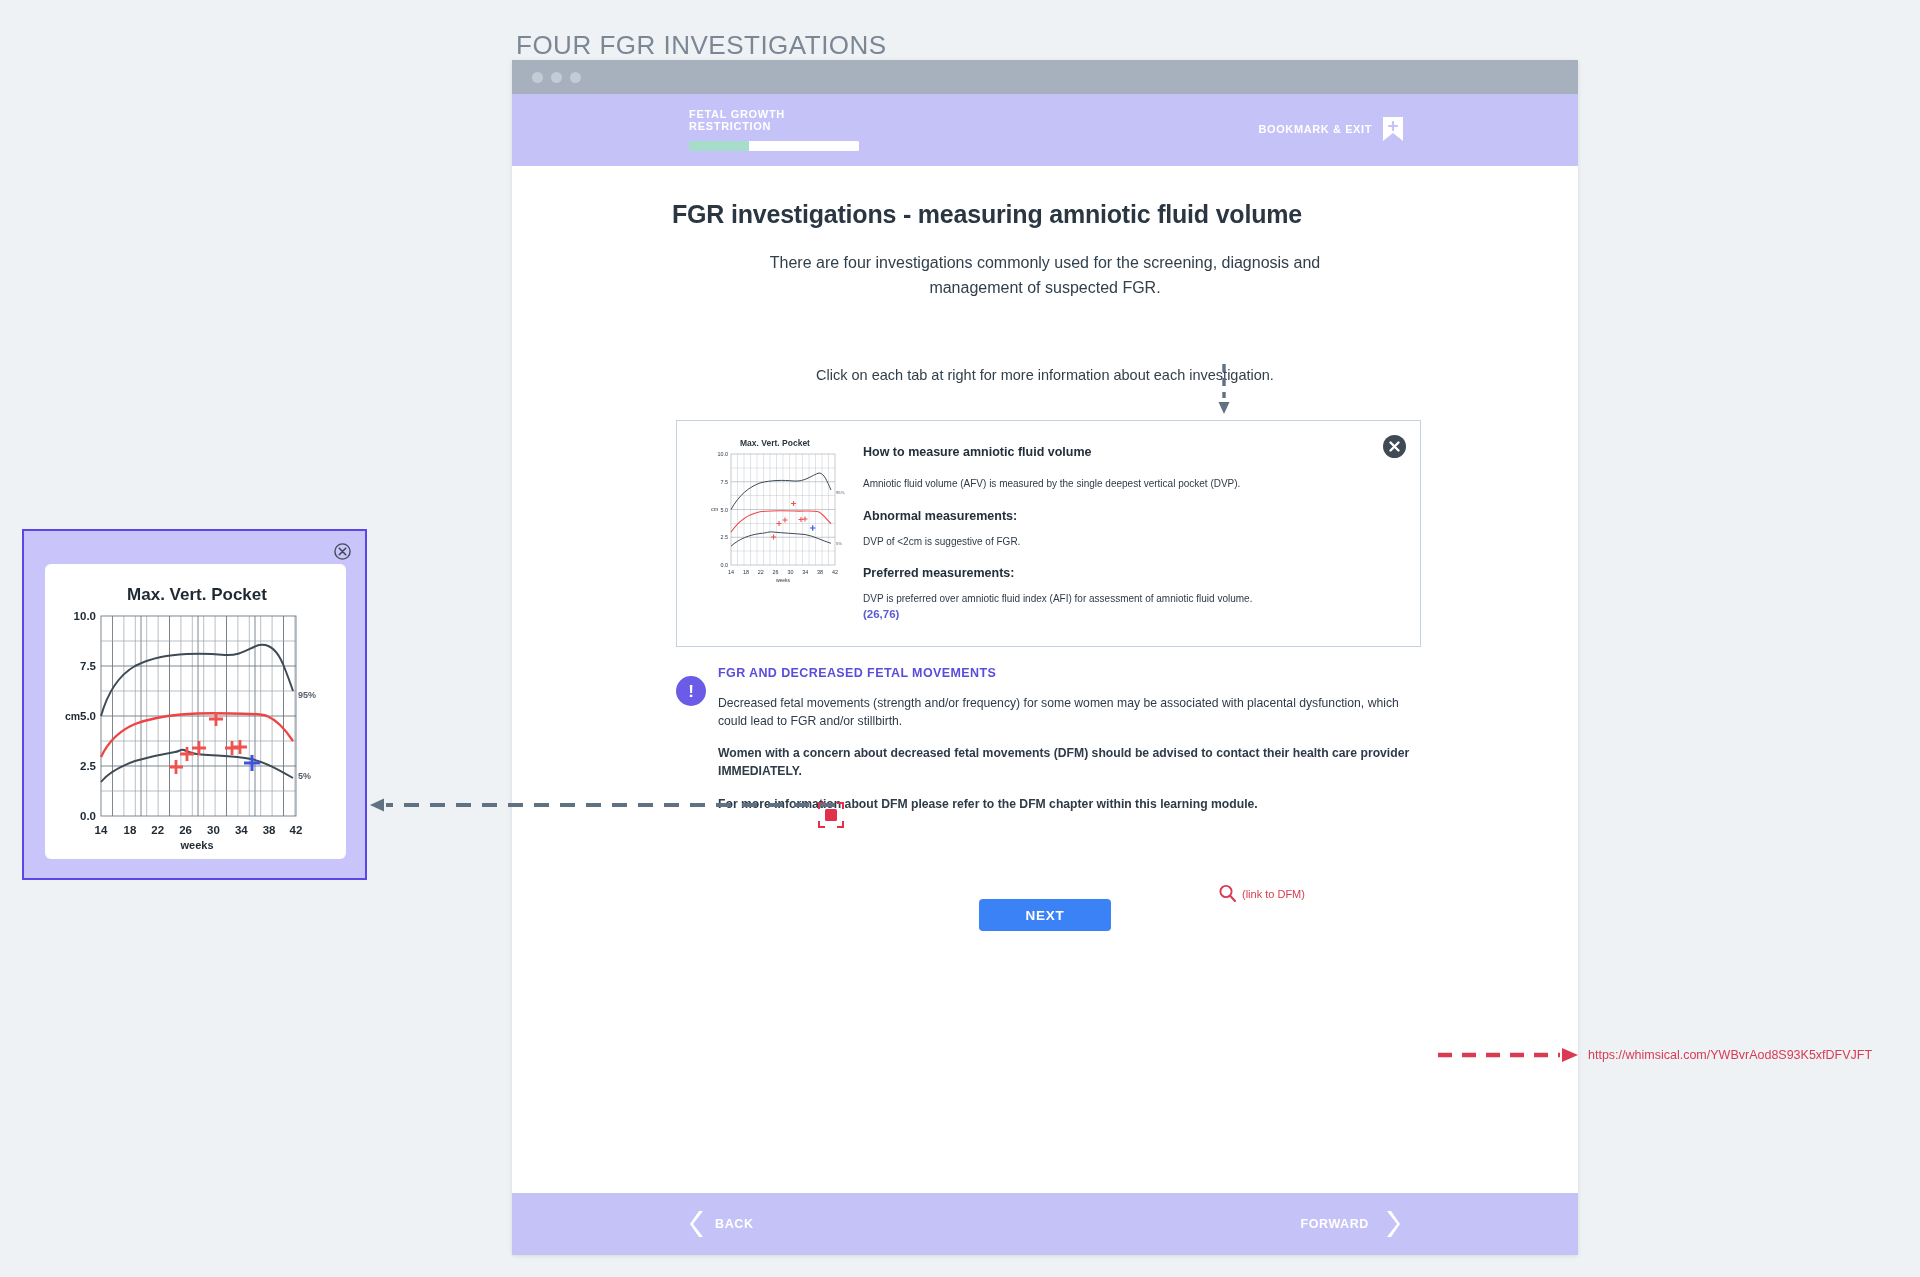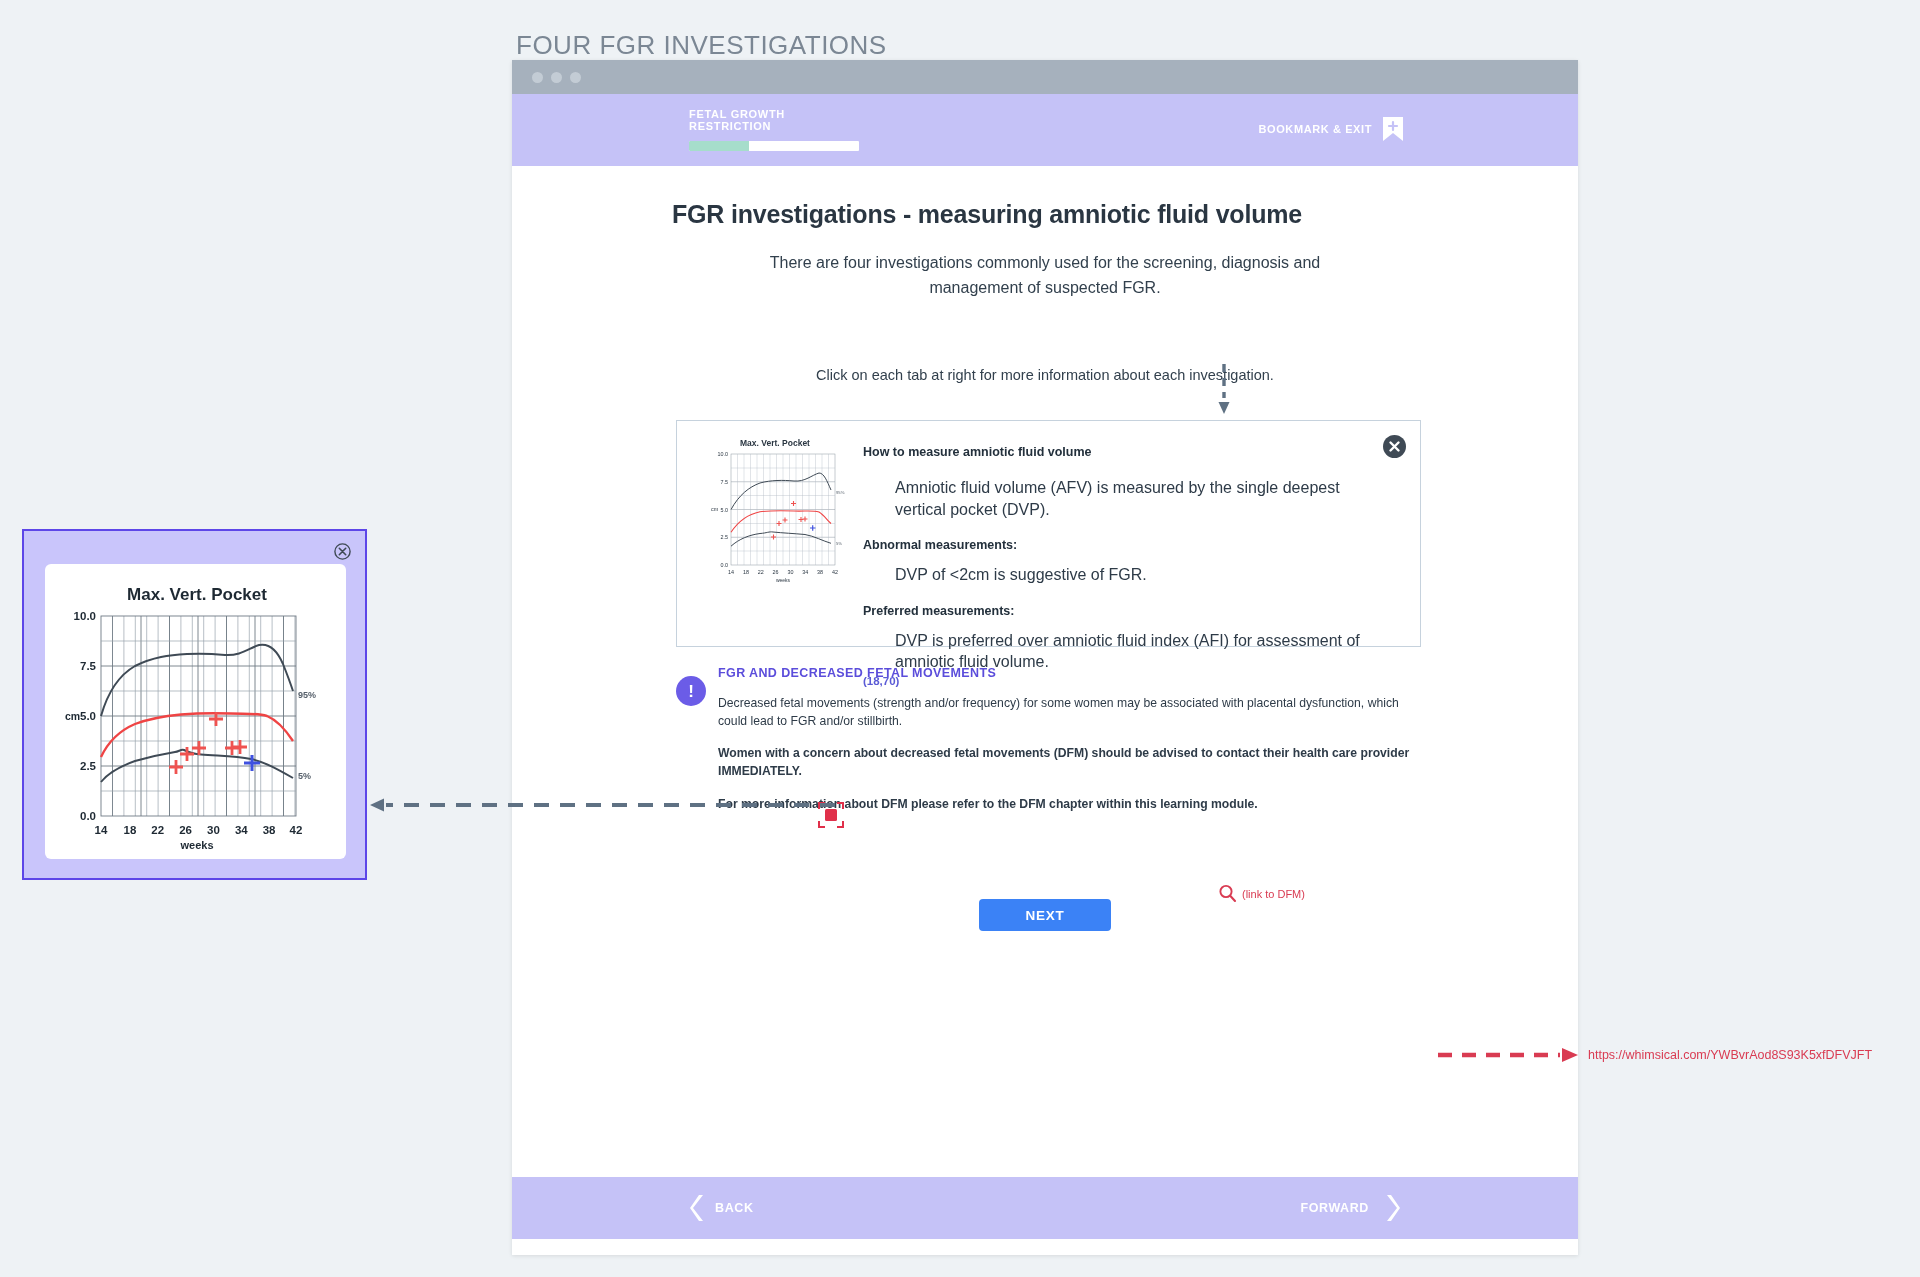--- a/index.html
+++ b/index.html
@@ -85,21 +85,21 @@
   .infopanel{
     position:absolute; left:164px; top:254px; width:745px; height:227px;
     background:#ffffff; border:1px solid #c6d2dd;
   }
   .ip-close{
     position:absolute; right:14px; top:14px; width:23px; height:23px; cursor:pointer;
   }
   .ip-chart{ position:absolute; left:22px; top:14px; width:153px; height:158px; }
   .ip-text{ position:absolute; left:186px; top:24px; right:56px; }
   .ip-h{ font-size:12.5px; font-weight:700; color:#23303c; }
-  .ip-p{ font-size:16px; color:#2e3b48; margin-top:12px; line-height:1.35;margin-left:32px; }
+  .ip-p{ font-size:10px; color:#2e3b48; margin-top:12px; line-height:1.35; }
   .ip-gap{ margin-top:18px; }
   .ip-ref{ color:#5b5bd6; font-weight:700; font-size:11.5px; margin-top:2px; }
 
   
   .focus-marker{
     position:absolute; left:818px; top:802px; width:26px; height:26px;
   }
 
   
   .connector{
@@ -132,21 +132,21 @@
   .nextbtn{
     position:absolute; left:50%; transform:translateX(-50%); top:733px;
     width:132px; height:32px; background:#3b82f6; border-radius:4px;
     color:#fff; font-size:13.5px; font-weight:700; letter-spacing:.8px;
     display:flex; align-items:center; justify-content:center; cursor:pointer;
     border:none;
   }
 
   
   .navbar{
-    position:absolute; left:0; right:0; bottom:16px; height:62px; background:#c5c2f7;
+    position:absolute; left:0; right:0; bottom:0; height:62px; background:#c5c2f7;
     display:flex; align-items:center;
   }
   .nav-back{ position:absolute; left:178px; display:flex; align-items:center; gap:10px; cursor:pointer; }
   .nav-fwd { position:absolute; right:178px; display:flex; align-items:center; gap:16px; cursor:pointer; }
   .nav-label{ color:#ffffff; font-size:12.5px; letter-spacing:.6px; font-weight:600; }
 
   
   .floatcard{
     position:absolute; left:22px; top:529px; width:345px; height:351px;
     background:#c9c5fb; border:2px solid #5d46e8;
@@ -351,21 +351,21 @@
         </svg>
       </span>
 
       <div class="ip-text">
         <div class="ip-h">How to measure amniotic fluid volume</div>
         <div class="ip-p ip-gap">Amniotic fluid volume (AFV) is measured by the single deepest vertical pocket (DVP).</div>
         <div class="ip-h ip-gap">Abnormal measurements:</div>
         <div class="ip-p">DVP of &lt;2cm is suggestive of FGR.</div>
         <div class="ip-h ip-gap">Preferred measurements:</div>
         <div class="ip-p">DVP is preferred over amniotic fluid index (AFI) for assessment of amniotic fluid volume.</div>
-        <div class="ip-ref">(18,70)</div>
+        <div class="ip-ref">(26,76)</div>
       </div>
     </div>
 
     <div class="callout">
       <div class="callout-icon">!</div>
       <div class="callout-body">
         <div class="callout-title">FGR AND DECREASED FETAL MOVEMENTS</div>
         <div class="callout-p">Decreased fetal movements (strength and/or frequency) for some women may be associated with placental dysfunction, which could lead to FGR and/or stillbirth.</div>
         <div class="callout-p b">Women with a concern about decreased fetal movements (DFM) should be advised to contact their health care provider IMMEDIATELY.</div>
         <div class="callout-p b">For more information about DFM please refer to the DFM chapter within this learning module.</div>

